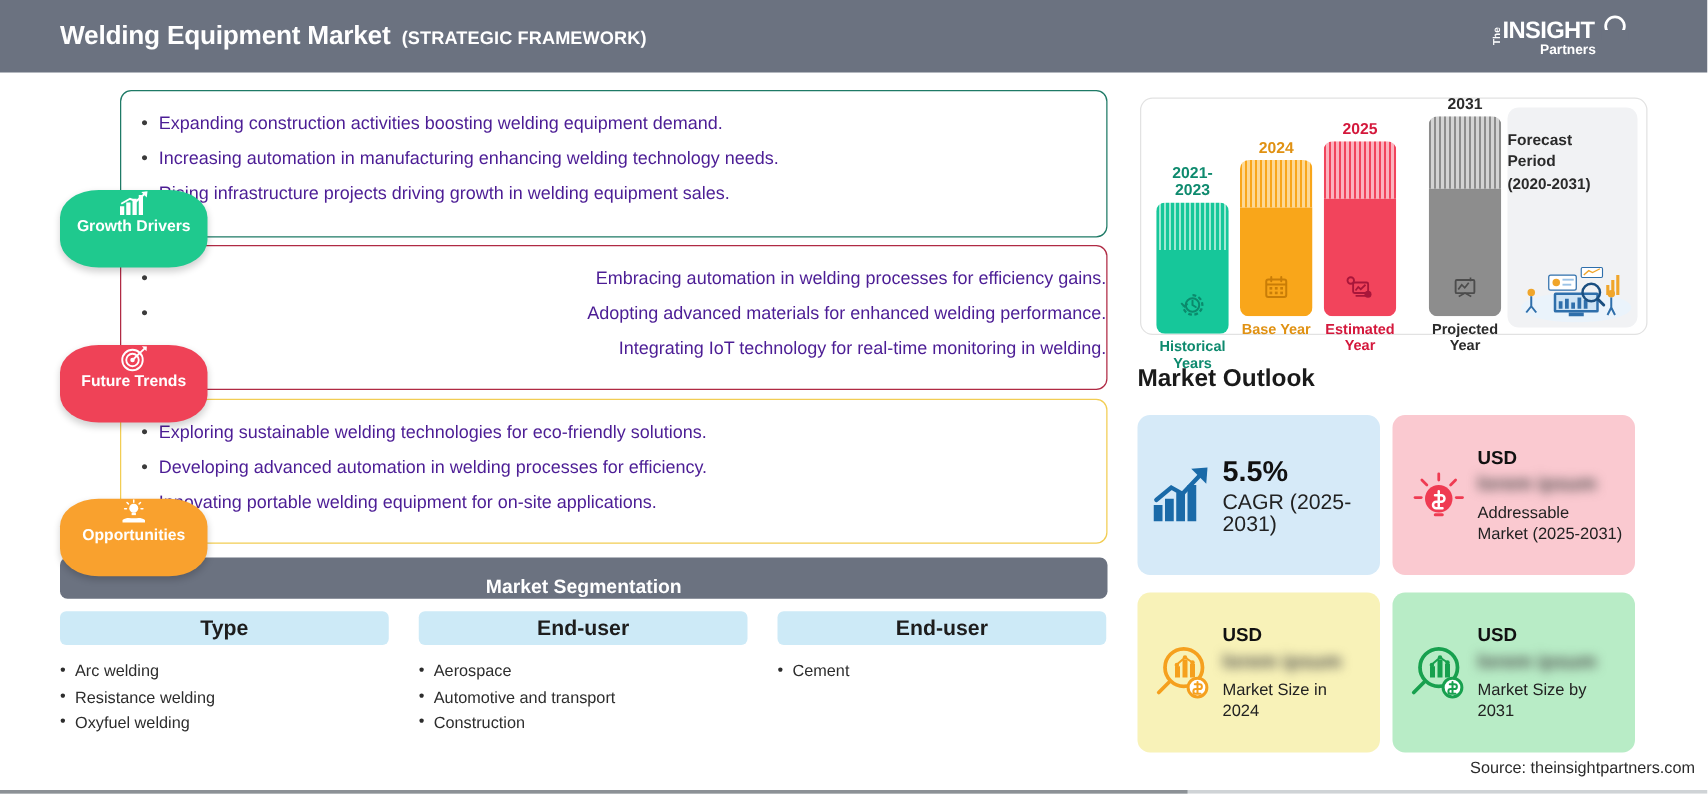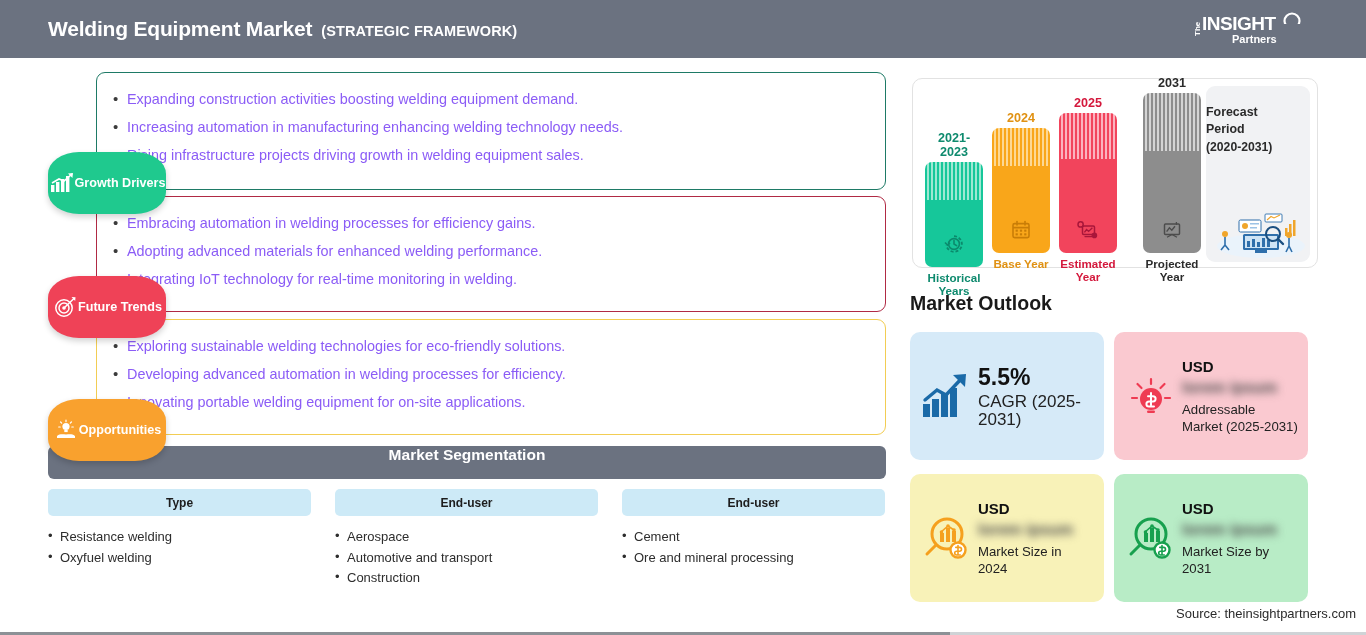--- a/index.html
+++ b/index.html
@@ -19,59 +19,59 @@
   .header-title-wrap { display: flex; align-items: baseline; margin-left: 48px; }
   .header-title { color: #ffffff; font-size: 21px; font-weight: bold; letter-spacing: -0.2px; }
   .header-sub { color: #ffffff; font-size: 14.5px; font-weight: bold; margin-left: 9px; letter-spacing: 0.1px; }
   .logo { position: absolute; right: 58px; top: 10px; width: 120px; height: 40px; }
 
   
   .left-col { position: absolute; left: 0; top: 58px; width: 900px; height: 577px; }
 
   .section { position: absolute; left: 96px; width: 790px; border-radius: 9px; background: #fff; }
   .sec-growth   { top: 14px;  height: 118px; border: 1.3px solid #1e7a66; }
-  .sec-trends   { top: 138px; height: 116px; border: 1.3px solid #b02a44; }
+  .sec-trends   { top: 138px; height: 116px; border: 1.3px solid #b02a44; text-align: right; }
   .sec-opps     { top: 261px; height: 116px; border: 1.3px solid #f2cd53; }
 
   .bullets { padding: 12px 0 0 16px; }
   .bullets li {
     list-style: none; position: relative; padding-left: 14px;
-    font-size: 14.4px; color: #8b5cf6; line-height: 28px;
+    font-size: 14.4px; color: #4c1d95; line-height: 28px;
   }
   .bullets li:before {
     content: "•"; position: absolute; left: 0; top: 0;
     font-size: 15px; color: #3b3b3b;
   }
 
   .pill {
     position: absolute; left: 48px; width: 118px; height: 62px;
-    border-radius: 31px / 22px; display: flex; 
-    align-items: center; justify-content: center;
+    border-radius: 31px / 22px; display: flex; flex-direction: column;
+    align-items: center; justify-content: flex-start;
     box-shadow: 0 3px 6px rgba(0,0,0,0.18); z-index: 3;
   }
   .pill-label { color: #fff; font-size: 12.6px; font-weight: bold; line-height: 13px; margin-top: 1px; }
   .pill-icon { width: 26px; height: 22px; display:block; }
   .pill-growth { top: 94px;  background: #1fc98e; }
   .pill-trends { top: 218px; background: #ef4257; }
   .pill-opps   { top: 341px; background: #f9a12e; }
 
   
   .seg-title-bar {
     position: absolute; left: 48px; top: 388px; width: 838px; height: 33px;
     background: #6b7280; border-radius: 6px;
-    display: flex; align-items: flex-start; justify-content: center;
+    display: flex; align-items: flex-end; justify-content: center;
   }
   .seg-title { color: #fff; font-size: 15.5px; font-weight: bold; }
 
   .seg-cols { position: absolute; left: 48px; top: 431px; width: 838px; display: flex; gap: 24px; }
   .seg-col { width: 263px; }
   .seg-head {
     height: 27px; background: #cdeaf7; border-radius: 5px;
     display: flex; align-items: center; justify-content: center;
-    font-size: 12px; font-weight: bold; color: #1d1d1d;
+    font-size: 17px; font-weight: bold; color: #1d1d1d;
   }
   .seg-list { margin-top: 11px; }
   .seg-list li {
     list-style: none; position: relative; padding-left: 12px;
     font-size: 13px; color: #2d2d2d; line-height: 20.5px;
   }
   .seg-list li:before { content: "•"; position: absolute; left: 0; top: -1px; font-size: 13px; }
 
   
   .right-col { position: absolute; left: 900px; top: 58px; width: 466px; height: 577px; }
@@ -226,37 +226,37 @@
       <span class="pill-label">Opportunities</span>
     </div>
 
     <div class="seg-title-bar">
       <span class="seg-title">Market Segmentation</span>
     </div>
     <div class="seg-cols">
       <div class="seg-col">
         <div class="seg-head">Type</div>
         <ul class="seg-list">
+          <li>Arc welding</li>
           <li>Resistance welding</li>
           <li>Oxyfuel welding</li>
         </ul>
       </div>
       <div class="seg-col">
         <div class="seg-head">End-user</div>
         <ul class="seg-list">
           <li>Aerospace</li>
           <li>Automotive and transport</li>
           <li>Construction</li>
         </ul>
       </div>
       <div class="seg-col">
         <div class="seg-head">End-user</div>
         <ul class="seg-list">
           <li>Cement</li>
-          <li>Ore and mineral processing</li>
         </ul>
       </div>
     </div>
   </div>
 
   <div class="right-col">
 
     <div class="timeline-card">
       <div class="bars">
 

